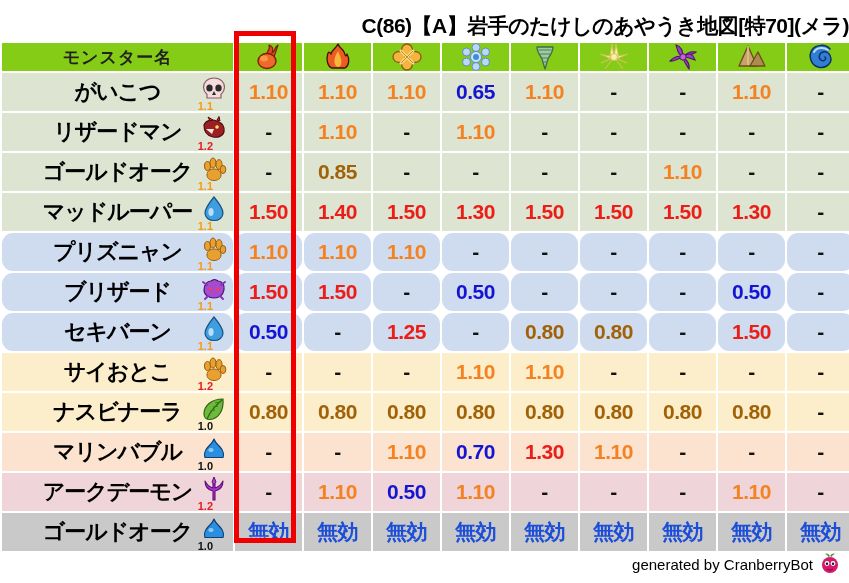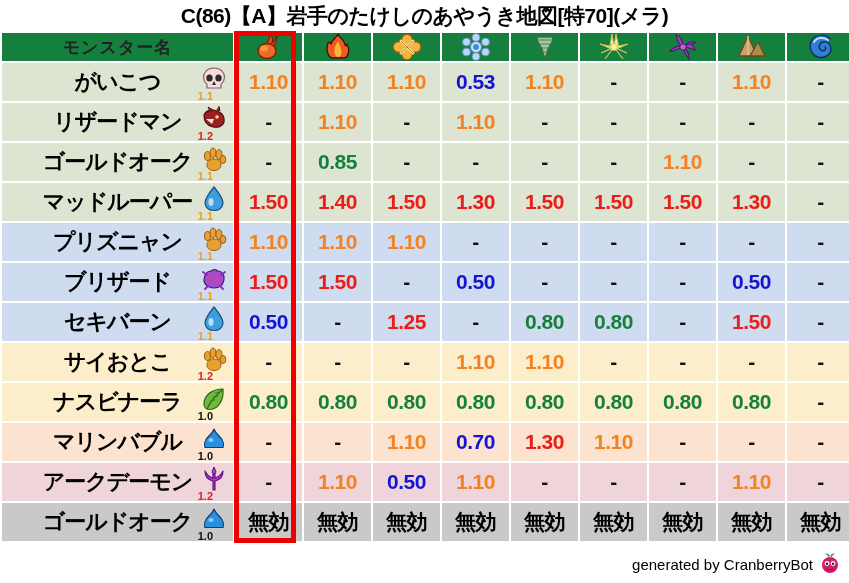--- a/index.html
+++ b/index.html
@@ -9,26 +9,26 @@
   }
   body {
     width: 849px;
     height: 583px;
     font-family: "Liberation Sans", "DejaVu Sans", sans-serif;
     overflow: hidden;
     position: relative;
   }
 
   #page-title {
-    text-align: center;
+    text-align: right;
     font-size: 21px;
     font-weight: bold;
     color: #000000;
     letter-spacing: -0.5px;
-    padding-top: 3px;
+    padding-top: 13px;
     height: 28px;
     line-height: 26px;
     white-space: nowrap;
   }
 
   table.grid {
     border-collapse: separate;
     border-spacing: 2px 2px;
     width: 849px;
     table-layout: fixed;
@@ -42,21 +42,21 @@
     vertical-align: middle;
     font-weight: bold;
     overflow: hidden;
   }
 
   col.namecol { width: 231px; }
   col.datacol { width: 67px; }
 
   
   tr.header-row th {
-    background: #15803d;
+    background: #84cc16;
     height: 22px;
   }
   th.name-header {
     font-size: 17px;
     font-weight: normal;
     color: #222222;
     text-align: center;
     letter-spacing: 1px;
   }
   th.icon-header {
@@ -105,28 +105,28 @@
   .mult-100 { color: #111111; text-align: right; }
 
   
   td.data-cell {
     font-size: 21px;
     height: 38px;
     letter-spacing: -0.5px;
   }
   .v-red     { color: #ec1c16; }
   .v-orange  { color: #f58220; }
-  .v-blue    { color: #15803d; }
+  .v-blue    { color: #a16207; }
   .v-navy    { color: #1414d2; }
   .v-dash    { color: #111111; font-size: 20px; }
-  .v-null    { color: #000000; font-size: 21px; letter-spacing: -1px; font-family: Liberation Serif, serif; }
+  .v-null    { color: #1d4ed8; font-size: 21px; letter-spacing: -1px; font-family: Liberation Serif, serif; }
 
   
   .rbg-green  td { background: #dde5d2; }
-  .rbg-blue   td { background: #cfdcf0; }
+  .rbg-blue   td { background: #cfdcf0; border-radius: 11px; }
   .rbg-yellow td { background: #fceecb; }
   .rbg-peach  td { background: #fbe3cf; }
   .rbg-pink   td { background: #efd5d9; }
   .rbg-gray   td { background: #c9c9c9; }
 
   
   #highlight-box {
     position: absolute;
     border: 5px solid #ee0000;
     left: 234px;
@@ -281,21 +281,21 @@
       <tr class="rbg-green">
         <td class="name-cell"><span class="mon-name">がいこつ</span><span class="mon-icon"><svg width="26" height="26" viewBox="0 0 26 26">
               <path d="M13 2 C6 2 2.5 6.5 2.5 11.5 C2.5 15 4.5 17 6 18.5 L6 22 L20 22 L20 18.5 C21.5 17 23.5 15 23.5 11.5 C23.5 6.5 20 2 13 2 Z" fill="#f4dcdf" stroke="#8a5f66" stroke-width="1.2"></path>
               <ellipse cx="8.5" cy="12" rx="3.2" ry="3.6" fill="#2b2b2b"></ellipse>
               <ellipse cx="17.5" cy="12" rx="3.2" ry="3.6" fill="#2b2b2b"></ellipse>
               <path d="M13 15 L11 19 L15 19 Z" fill="#2b2b2b"></path>
             </svg></span><span class="mon-mult mult-110">1.1</span></td>
         <td class="data-cell v-orange">1.10</td>
         <td class="data-cell v-orange">1.10</td>
         <td class="data-cell v-orange">1.10</td>
-        <td class="data-cell v-navy">0.53</td>
+        <td class="data-cell v-navy">0.65</td>
         <td class="data-cell v-orange">1.10</td>
         <td class="data-cell v-dash">-</td>
         <td class="data-cell v-dash">-</td>
         <td class="data-cell v-orange">1.10</td>
         <td class="data-cell v-dash">-</td>
       </tr>
       <tr class="rbg-green">
         <td class="name-cell"><span class="mon-name">リザードマン</span><span class="mon-icon"><svg width="26" height="26" viewBox="0 0 26 26">
               <path d="M3 9 C5 4 11 3 16 5 C21 7 24 11 23 16 C22 20 17 22 12 21 C7 20 3 16 3 9 Z" fill="#9c1f22" stroke="#4d0c0e" stroke-width="1.2"></path>
               <path d="M9 5 L7 1 L12 4 Z M16 4 L18 0.5 L19 5 Z" fill="#c22a2e" stroke="#4d0c0e" stroke-width="1"></path>

